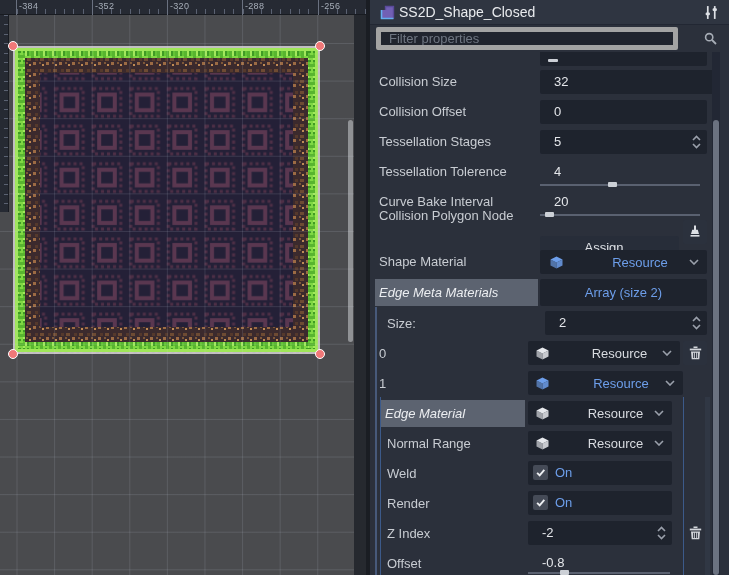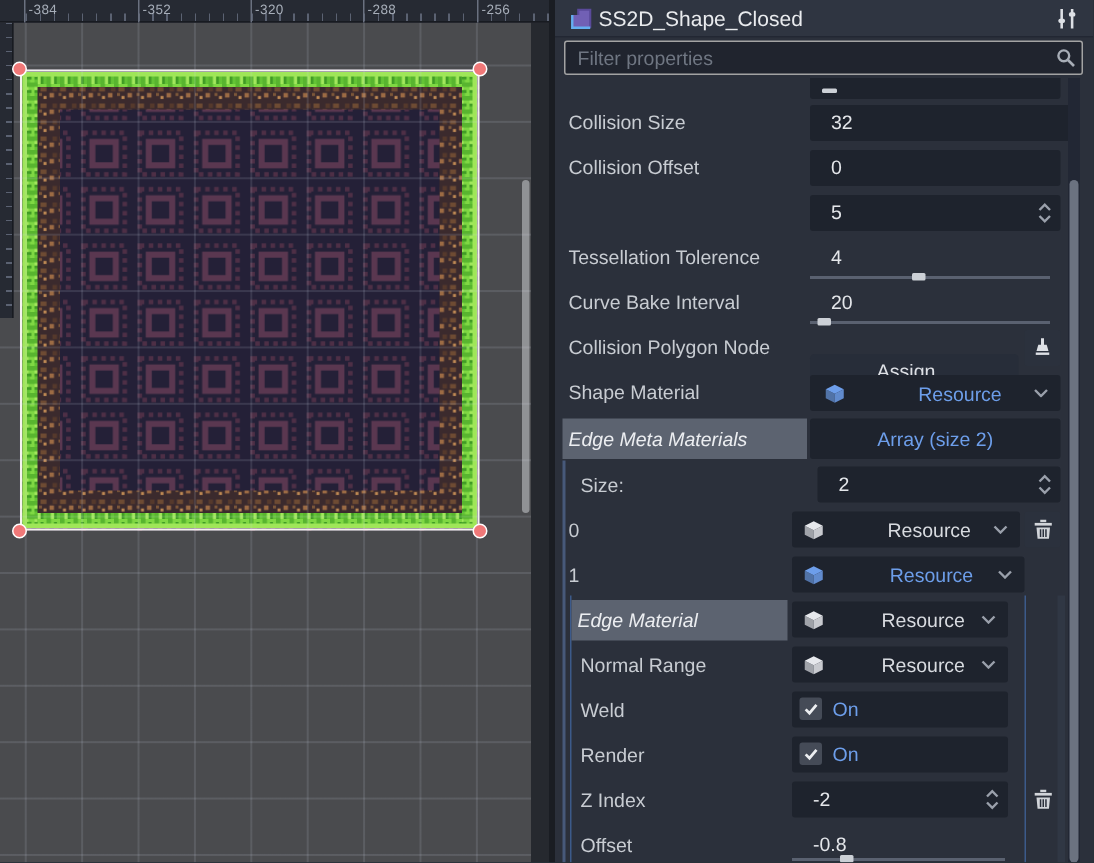--- a/index.html
+++ b/index.html
@@ -34,22 +34,22 @@
     background:#f07878;border:1.5px solid #ffffff;}
 
   
   .panel{position:absolute;left:370px;top:0;width:359px;height:575px;background:#2b303b;}
   .hdr{position:absolute;left:370px;top:0;width:359px;height:25px;background:#2f3541;
        border-bottom:1px solid #222733;}
   .hdr-title{position:absolute;left:399px;top:0;height:25px;line-height:25px;
        font-size:14px;color:#e9ebee;}
   .hdr-icon{position:absolute;left:380px;top:5px;width:15px;height:15px;}
   .hdr-tools{position:absolute;left:702px;top:5px;width:18px;height:15px;cursor:pointer;}
-  .filter-input{position:absolute;left:376px;top:27px;width:346px;height:23px;
-       background:#20242e;border:1px solid #a3a3a3;border-radius:2px;color:#c9cdd3;
+  .filter-input{position:absolute;left:376px;top:27px;width:302px;height:23px;
+       background:#20242e;border:5px solid #a3a3a3;border-radius:2px;color:#c9cdd3;
        font-family:"Liberation Sans",sans-serif;font-size:13px;padding:0 26px 0 8px;outline:none;}
   .filter-input::placeholder{color:#6f7682;}
   .search-ic{position:absolute;left:704px;top:32px;width:13px;height:13px;}
 
   .lbl{position:absolute;height:30px;line-height:30px;font-size:13px;color:#c8ccd2;white-space:nowrap;}
   .lbl-hi{background:#5c6370;color:#eceef1;padding-left:4px;line-height:27px;height:27px;font-style:italic;}
   .field{position:absolute;background:#1e232d;border-radius:2px;}
   .num{font-size:13px;color:#e4e6ea;line-height:24px;padding-left:14px;}
   .resfield{display:flex;align-items:center;}
   .res-txt{flex:1;text-align:center;font-size:13px;color:#d8dbe0;margin-left:28px;}
@@ -174,38 +174,39 @@
   <div class="field" style="left:540px;top:52px;width:167px;height:14px;border-radius:0 0 2px 2px">
     <div class="grab" style="left:8px;top:7px;width:10px;height:3px"></div>
   </div>
 
   <div class="lbl" style="left:379px;top:67px">Collision Size</div>
   <div class="field num" style="left:540px;top:70px;width:178px;height:24px">32</div>
 
   <div class="lbl" style="left:379px;top:97px">Collision Offset</div>
   <div class="field num" style="left:540px;top:100px;width:167px;height:24px">0</div>
 
+  <div class="lbl" style="left:379px;top:127px">Tessellation Stages</div>
   <div class="field" style="left:540px;top:130px;width:167px;height:24px">
     <span class="num" style="position:absolute;left:0;top:0">5</span>
     <svg class="spin" width="9" height="15" viewBox="0 0 9 15">
       <path d="M1 5.5 L4.5 2 L8 5.5 M1 9.5 L4.5 13 L8 9.5" fill="none" stroke="#9aa0ab" stroke-width="1.6"></path>
     </svg>
   </div>
 
   <div class="lbl" style="left:379px;top:157px">Tessellation Tolerence</div>
   <div class="num" style="position:absolute;left:540px;top:160px;width:167px;height:24px">4</div>
   <div class="track" style="left:540px;top:184px;width:160px"></div>
   <div class="grab" style="left:608px;top:182px;width:9px;height:5px"></div>
 
   <div class="lbl" style="left:379px;top:187px">Curve Bake Interval</div>
   <div class="num" style="position:absolute;left:540px;top:190px;width:167px;height:24px">20</div>
   <div class="track" style="left:540px;top:214px;width:160px"></div>
   <div class="grab" style="left:545px;top:212px;width:9px;height:5px"></div>
 
-  <div class="lbl" style="left:379px;top:217px">Collision Polygon Node</div>
+  <div class="lbl" style="left:379px;top:201px">Collision Polygon Node</div>
   <div class="btn" style="left:540px;top:236px;width:139px;height:24px">Assign...</div>
   <div class="iconbtn" style="left:683px;top:220px;width:24px;height:24px">
     <svg width="14" height="14" viewBox="0 0 14 14">
       <rect x="6" y="0.5" width="2" height="4.5" fill="#dde0e5"></rect>
       <path d="M3 9 L11 9 L9.8 4.8 L4.2 4.8 Z" fill="#dde0e5"></path>
       <rect x="2.5" y="10" width="9" height="1.6" fill="#dde0e5"></rect>
     </svg>
   </div>
 
   <div class="lbl" style="left:379px;top:247px">Shape Material</div>

